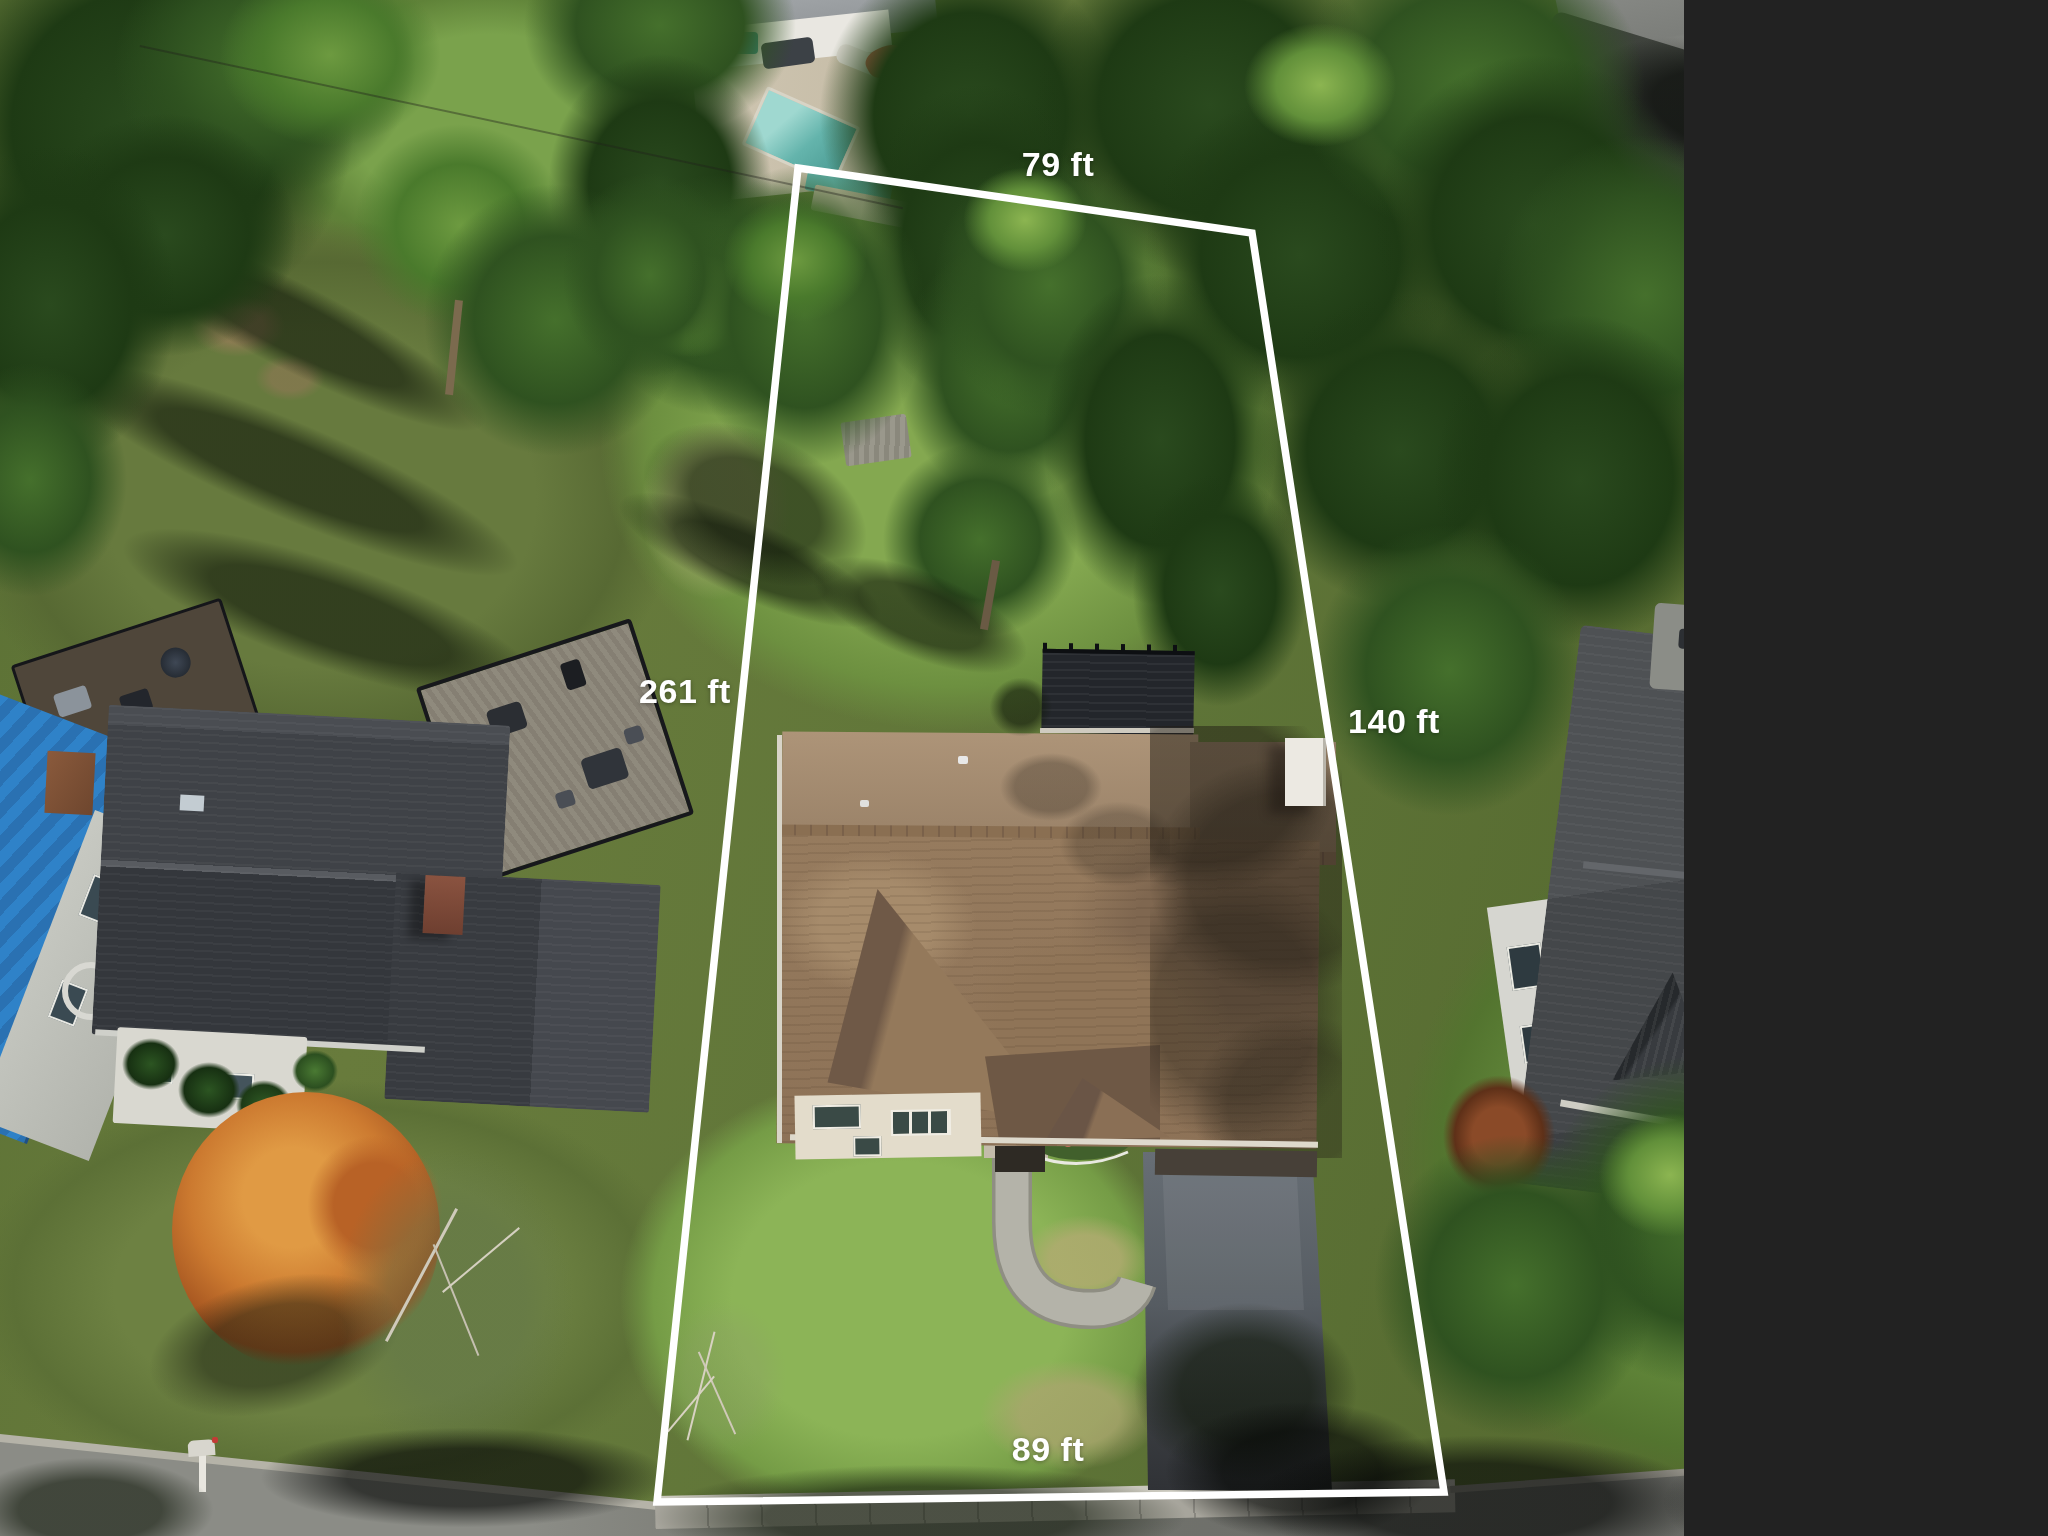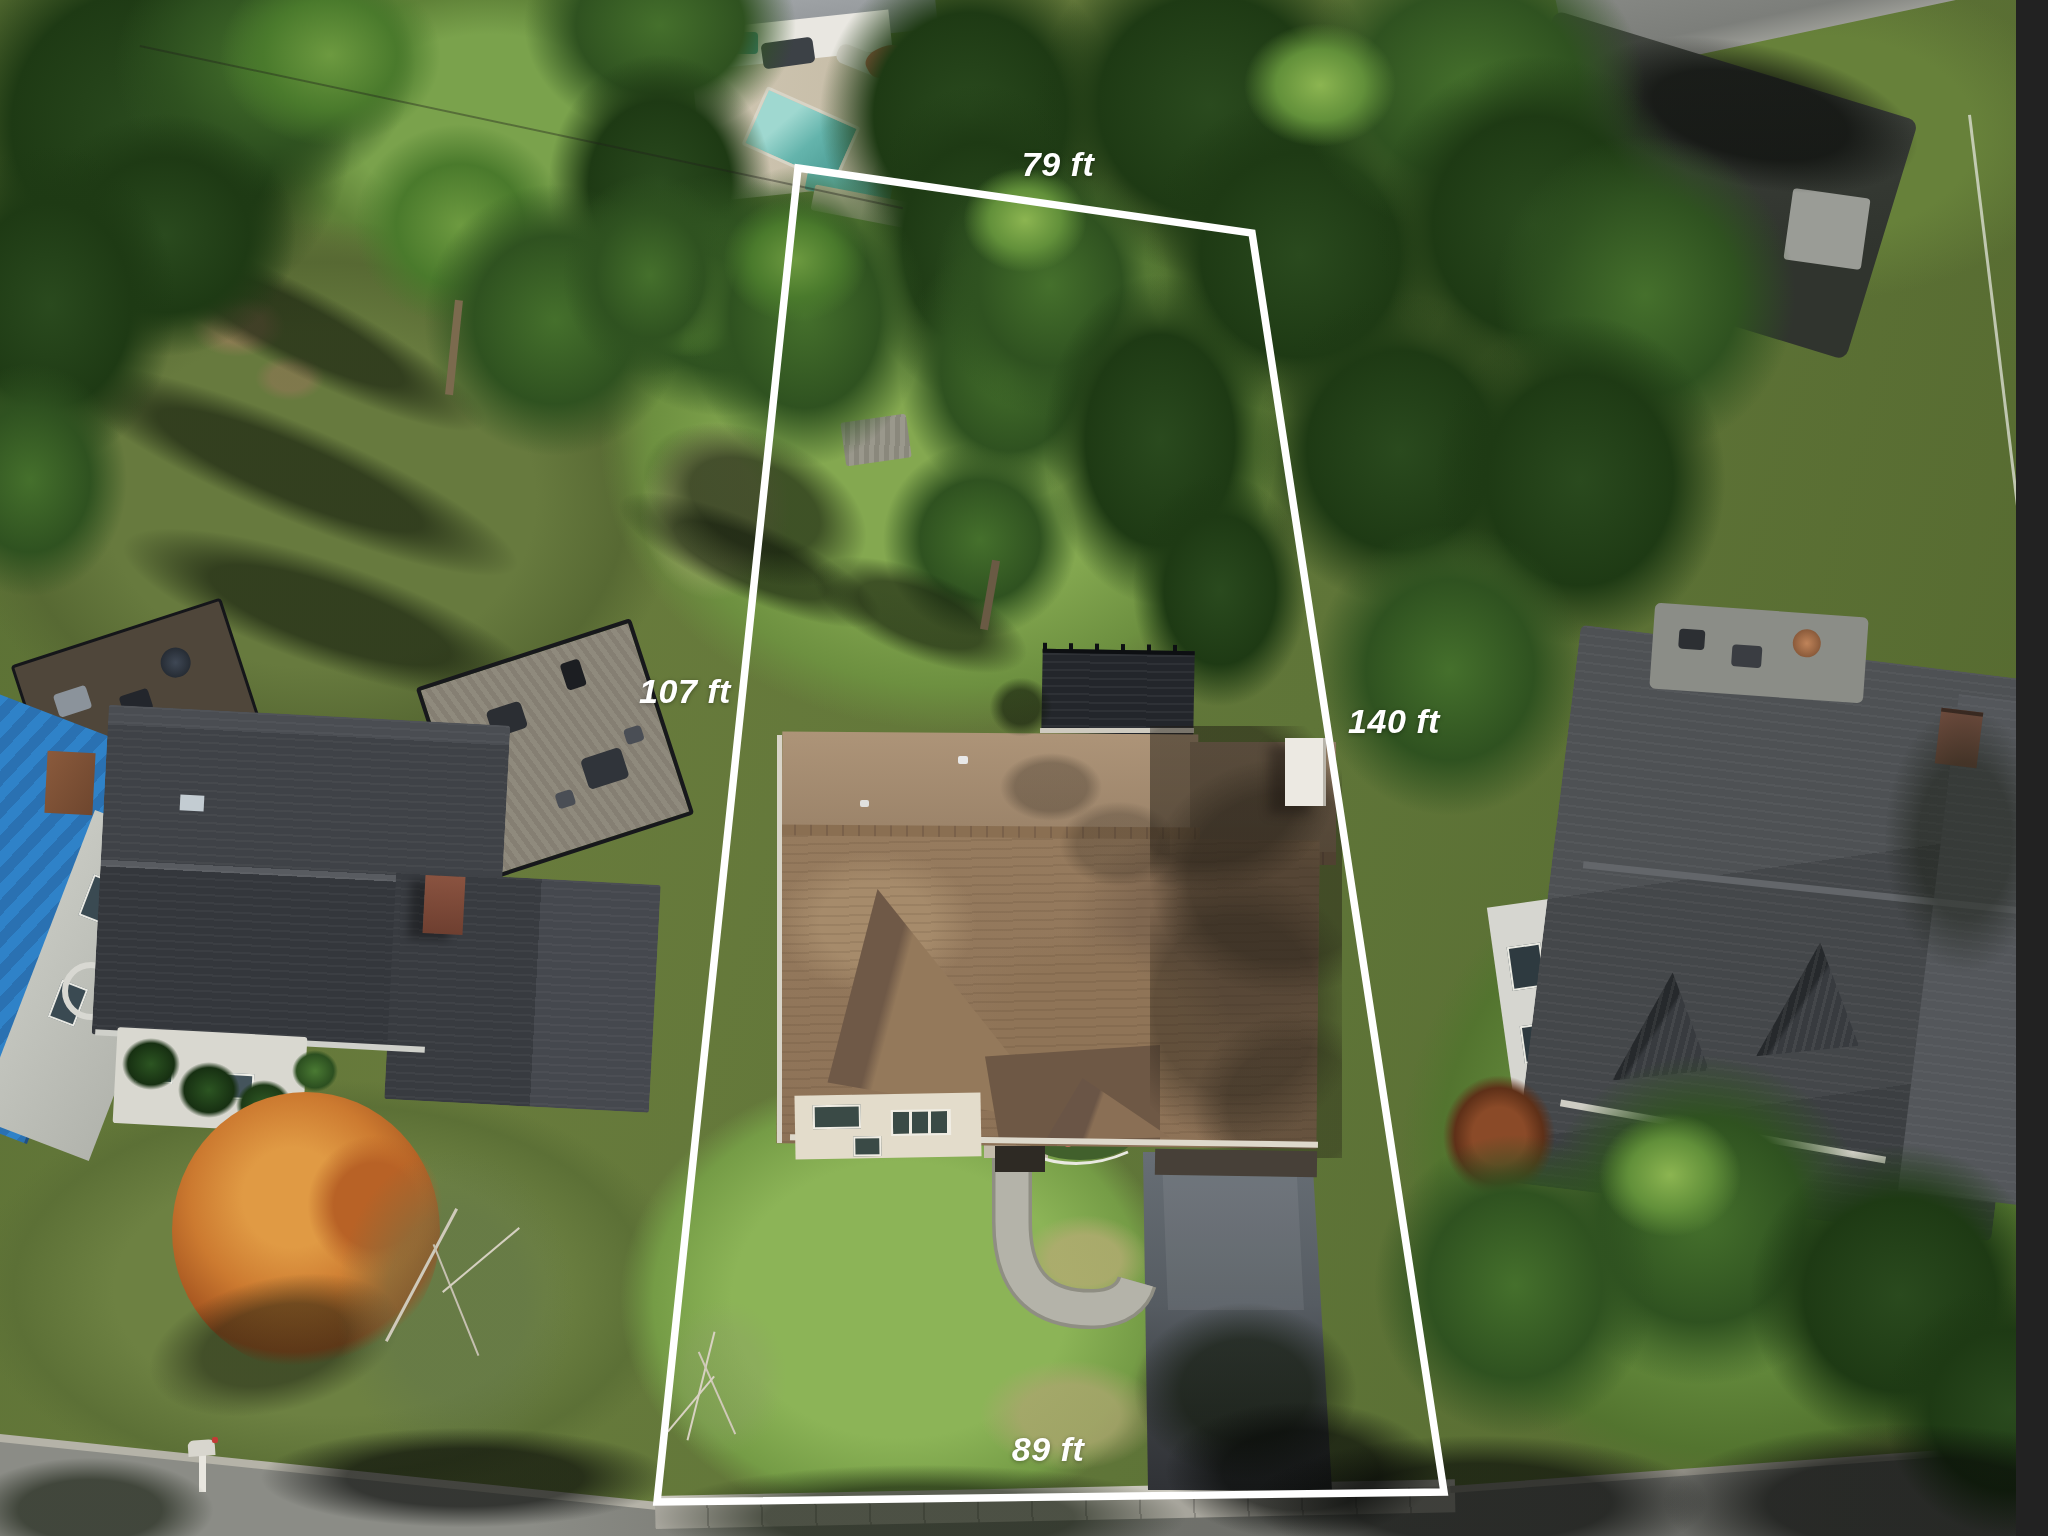--- a/index.html
+++ b/index.html
@@ -1,18 +1,18 @@
 <!DOCTYPE html>
 <html><head>
 <meta charset="utf-8">
 <style>
   html,body{margin:0;padding:0;background:#222;}
-  #scene{position:relative;width:2016px;height:1536px;overflow:hidden;
+  #scene{position:relative;width:1684px;height:1536px;overflow:hidden;
          background:linear-gradient(105deg,#5a7034,#687b3c 30%,#5f7538 62%,#55692f);
-         font-family:"Liberation Sans",sans-serif;font-style:italic;}
+         font-family:"Liberation Sans",sans-serif;}
   .abs{position:absolute;}
   .blob{position:absolute;border-radius:50%;}
   
   .t-dark{background:radial-gradient(closest-side,#2a4a1e 0%,#1e3a14 62%,rgba(22,42,14,0) 97%);}
   .t-mid {background:radial-gradient(closest-side,#45702c 0%,#2f5220 60%,rgba(30,60,18,0) 97%);}
   .t-lite{background:radial-gradient(closest-side,#6d9a40 0%,#4a7a2c 58%,rgba(50,90,28,0) 96%);}
   .t-hi  {background:radial-gradient(closest-side,#8cb551 0%,#62903a 55%,rgba(80,120,40,0) 95%);}
   .shade {background:radial-gradient(closest-side,rgba(16,24,10,.60) 0 55%,rgba(16,24,10,0) 95%);}
   .shade2{background:radial-gradient(closest-side,rgba(8,10,8,.66) 0 55%,rgba(8,10,8,0) 95%);}
   .lawnsoft{border-radius:45%;}
@@ -253,17 +253,17 @@
   <div class="blob shade2" style="left:1650px;top:1420px;width:520px;height:165px;"></div>
   <div class="blob shade" style="left:-40px;top:1455px;width:260px;height:110px;"></div>
 
   <div class="abs" style="left:140px;top:45px;width:780px;height:2px;background:rgba(32,32,28,.4);transform:rotate(12deg);transform-origin:left top;"></div>
   <div class="abs" style="left:1968px;top:115px;width:3px;height:400px;background:rgba(226,228,218,.75);transform:rotate(-7deg);transform-origin:top left;"></div>
 
   <svg width="2048" height="1536" viewBox="0 0 2048 1536" style="z-index:50;">
     <polygon points="798,168 1252,233 1444,1492 657,1502" fill="none" stroke-width="7.5" stroke-miterlimit="10" stroke="#ffffff"></polygon>
   </svg>
   <div class="dim" style="left:1058px;top:164px;">79 ft</div>
-  <div class="dim" style="left:685px;top:691px;">107 ft</div>
+  <div class="dim" style="left:685px;top:691px;">261 ft</div>
   <div class="dim" style="left:1394px;top:721px;">140 ft</div>
   <div class="dim" style="left:1048px;top:1449px;">89 ft</div>
 
 </div>
 
 </body></html>

